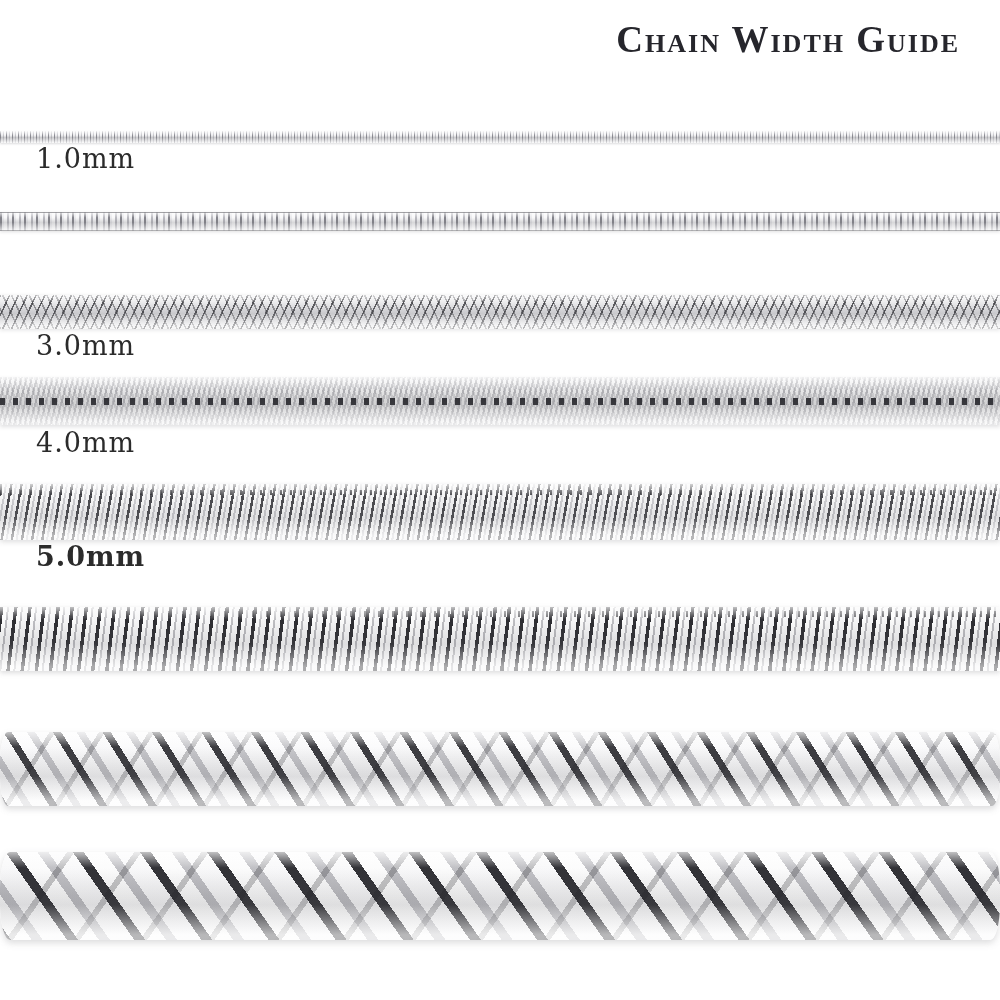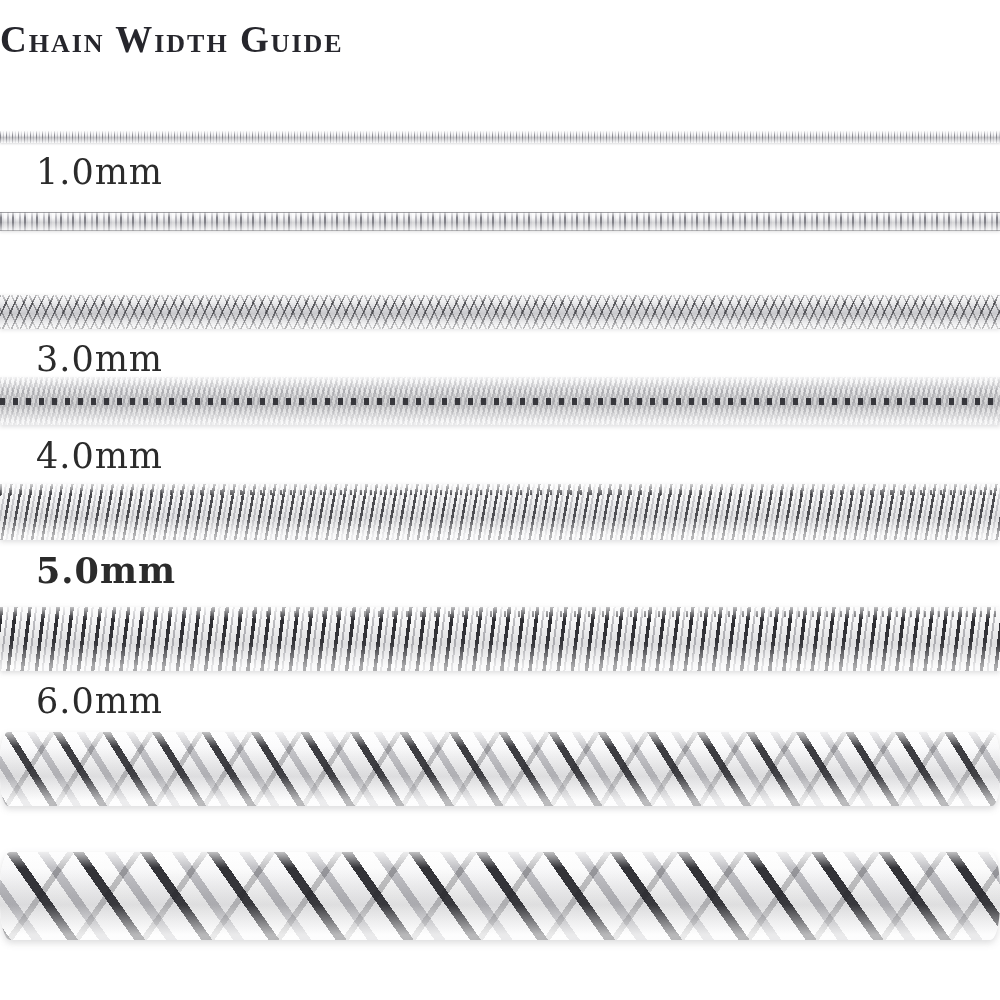--- a/index.html
+++ b/index.html
@@ -13,35 +13,34 @@
     height: 1000px;
     background: #ffffff;
     overflow: hidden;
     font-family: "Liberation Serif", serif;
   }
   .title {
     position: absolute;
     top: 18px;
     left: 0;
     width: 960px;
-    text-align: left;
+    text-align: right;
     font-variant: small-caps;
     font-weight: bold;
     font-size: 37px;
     letter-spacing: 2px;
     color: #26262c;
   }
   .label {
     position: absolute;
     left: 36px;
-    font-size: 35px;
+    font-size: 27px;
     letter-spacing: 1px;
     color: #2b2b2b;
     font-family: "DejaVu Serif", "Liberation Serif", serif;
-    margin-top: 9px;
   }
   .chain {
     position: absolute;
     left: 0;
     right: 0;
   }
 
   
   .chain-1 {
     top: 131px; height: 12px;
@@ -162,19 +161,18 @@
   <div class="chain chain-3"></div>
   <div class="label label-3">3.0mm</div>
 
   <div class="chain chain-4"></div>
   <div class="label label-4">4.0mm</div>
 
   <div class="chain chain-5"></div>
   <div class="label label-5">5.0mm</div>
 
   <div class="chain chain-6"></div>
-  <div class="label label-6">6.0mm</div>
 
   <div class="chain chain-7"></div>
 
   <div class="chain chain-8"></div>
 
 </div>
 
 </body></html>

